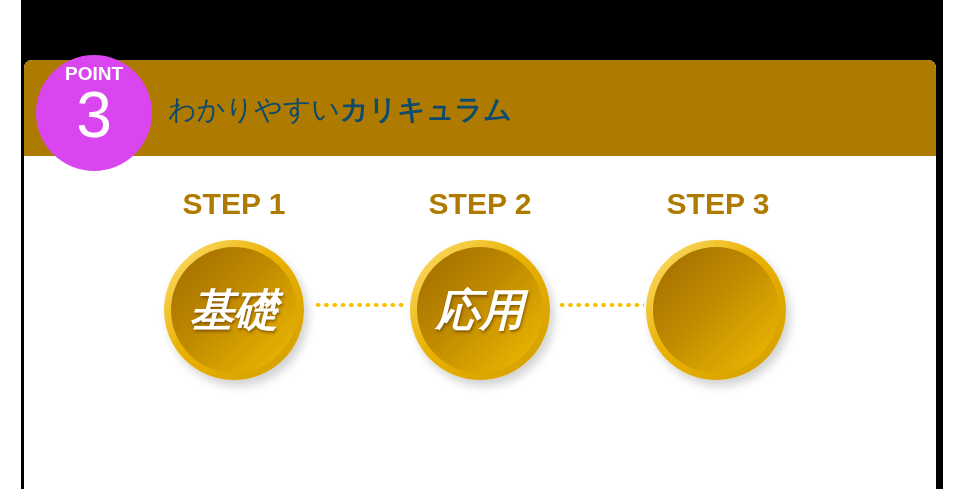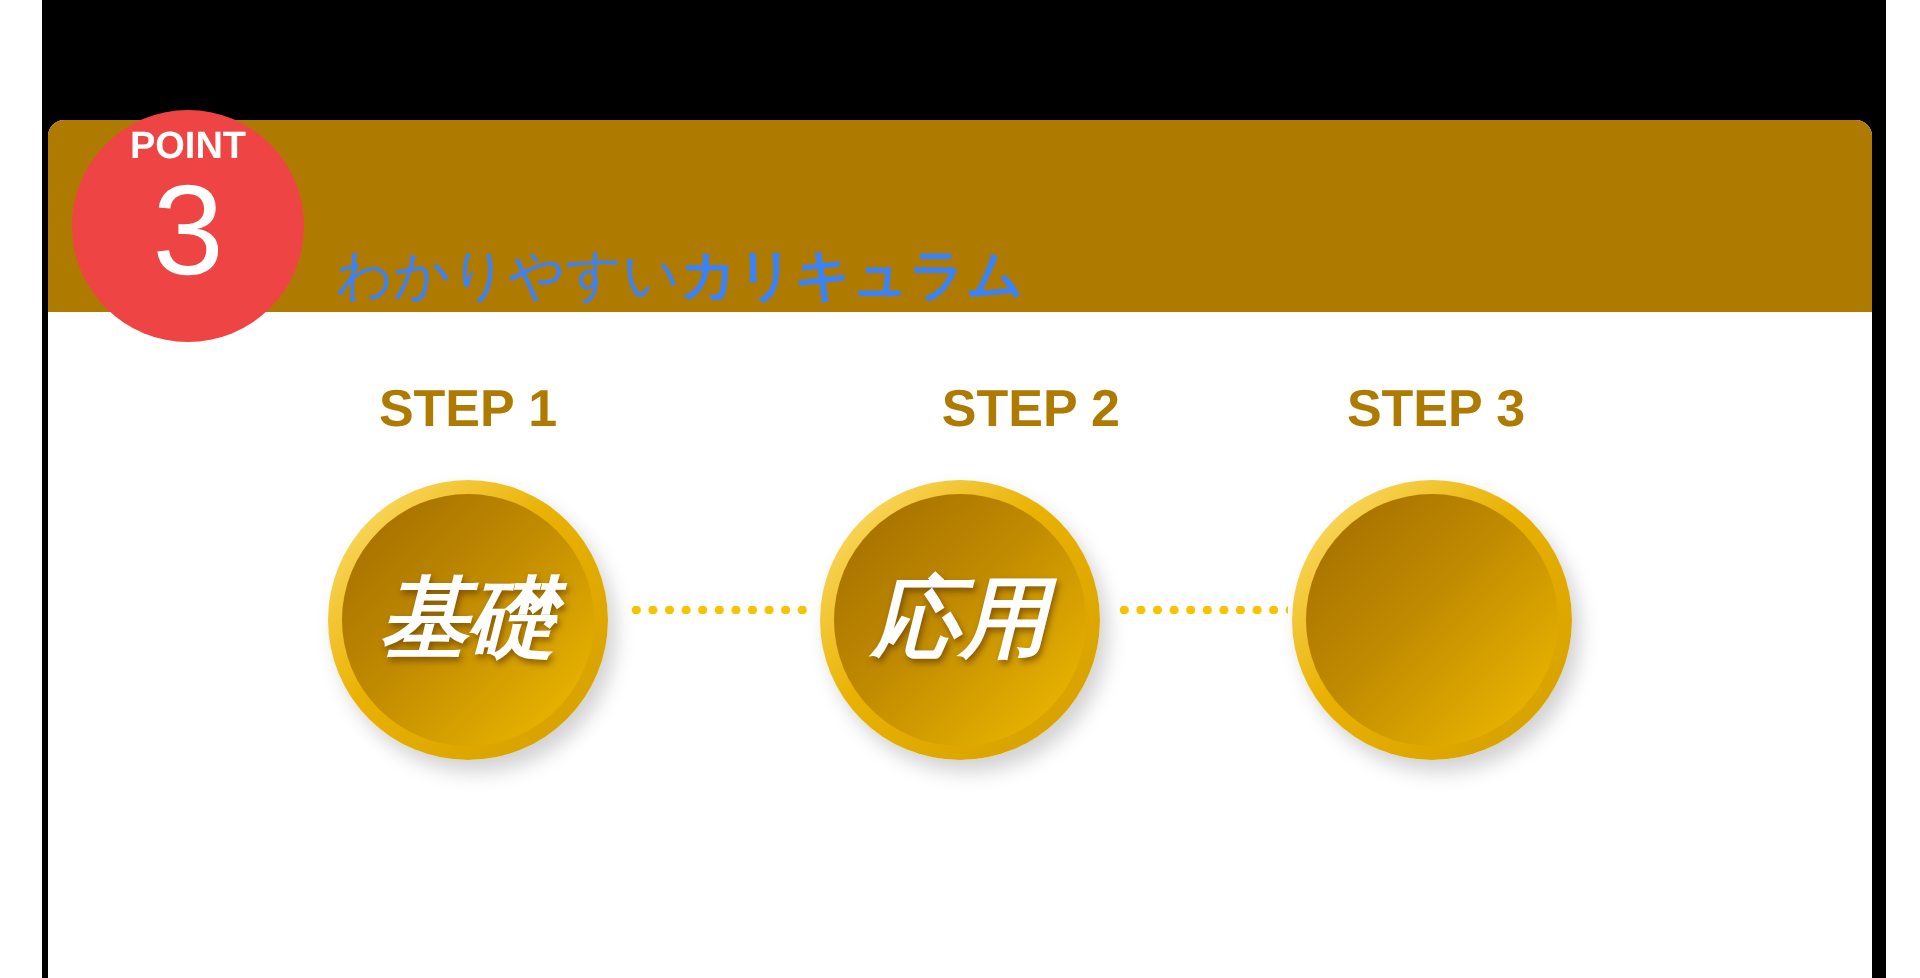--- a/index.html
+++ b/index.html
@@ -3,29 +3,29 @@
 <meta charset="utf-8">
 <style>
   html, body { margin:0; padding:0; }
   body { width:960px; height:489px; background:#ffffff; position:relative; overflow:hidden;
          font-family:"DejaVu Sans", sans-serif; }
   .backdrop { position:absolute; left:21px; top:0; width:922px; height:489px; background:#000000; }
   .card { position:absolute; left:24px; top:60px; width:912px; height:440px; background:#ffffff;
           border-radius:8px; overflow:hidden; }
   .banner { position:absolute; left:0; top:0; width:912px; height:96px; background:#AF7A00; }
   .badge { position:absolute; left:36px; top:55px; width:116px; height:116px; border-radius:50%;
-           background:#ef4444; }
+           background:#d946ef; }
   .badge-point { position:absolute; left:0; width:100%; top:8px; text-align:center; color:#fff;
                  font-family:"Liberation Sans", sans-serif; font-weight:bold; font-size:19px; letter-spacing:0; }
   .badge-num { position:absolute; left:0; width:100%; top:20px; text-align:center; color:#fff;
                font-family:"Liberation Sans", sans-serif; font-size:64px; line-height:80px; }
-  .title { position:absolute; left:168px; top:90px; color:#3b82f6; font-size:28px; line-height:40px; white-space:nowrap;margin-top:28px; }
+  .title { position:absolute; left:168px; top:90px; color:#0c4a6e; font-size:28px; line-height:40px; white-space:nowrap; }
   .title .bold { font-weight:bold; }
   .step-label { position:absolute; top:186px; width:160px; text-align:center; color:#AF7A00;
-                font-family:"Liberation Sans", sans-serif; font-weight:bold; font-size:26px; line-height:36px; }
+                font-family:"Liberation Sans", sans-serif; font-weight:bold; font-size:30px; line-height:36px; }
   .circle { position:absolute; top:240px; width:140px; height:140px; border-radius:50%;
             background:linear-gradient(135deg,#FFE27A 0%,#E9B100 45%,#D39E00 100%);
             box-shadow:4px 6px 10px rgba(0,0,0,0.18);font-style:italic; }
   .circle-inner { position:absolute; left:7px; top:7px; width:126px; height:126px; border-radius:50%;
                   background:linear-gradient(135deg,#A06B00 0%,#C08A00 45%,#F2BE00 100%);
                   display:flex; align-items:center; justify-content:center; }
   .circle-text { color:#fff; font-weight:bold; text-align:center; text-shadow:1px 2px 3px rgba(80,40,0,0.55); }
   .circle-text.big { font-size:44px; line-height:50px; }
   .circle-text.small { font-size:22px; line-height:28px; width:116px; }
   .dots { position:absolute; top:303px; height:4px;
@@ -51,21 +51,21 @@
 <div class="dots" style="left:314px; width:92px;"></div>
 <div class="dots" style="left:558px; width:86px;"></div>
 
 <div class="step-label" style="left:154px;">STEP 1</div>
 <div class="circle" style="left:164px;">
   <div class="circle-inner">
     <div class="circle-text big">基礎</div>
   </div>
 </div>
 
-<div class="step-label" style="left:400px;text-align:right;">STEP 2</div>
+<div class="step-label" style="left:400px;">STEP 2</div>
 <div class="circle" style="left:410px;">
   <div class="circle-inner">
     <div class="circle-text big">応用</div>
   </div>
 </div>
 
 <div class="step-label" style="left:638px;">STEP 3</div>
 <div class="circle" style="left:646px;">
   <div class="circle-inner">
     <div class="circle-text small">

